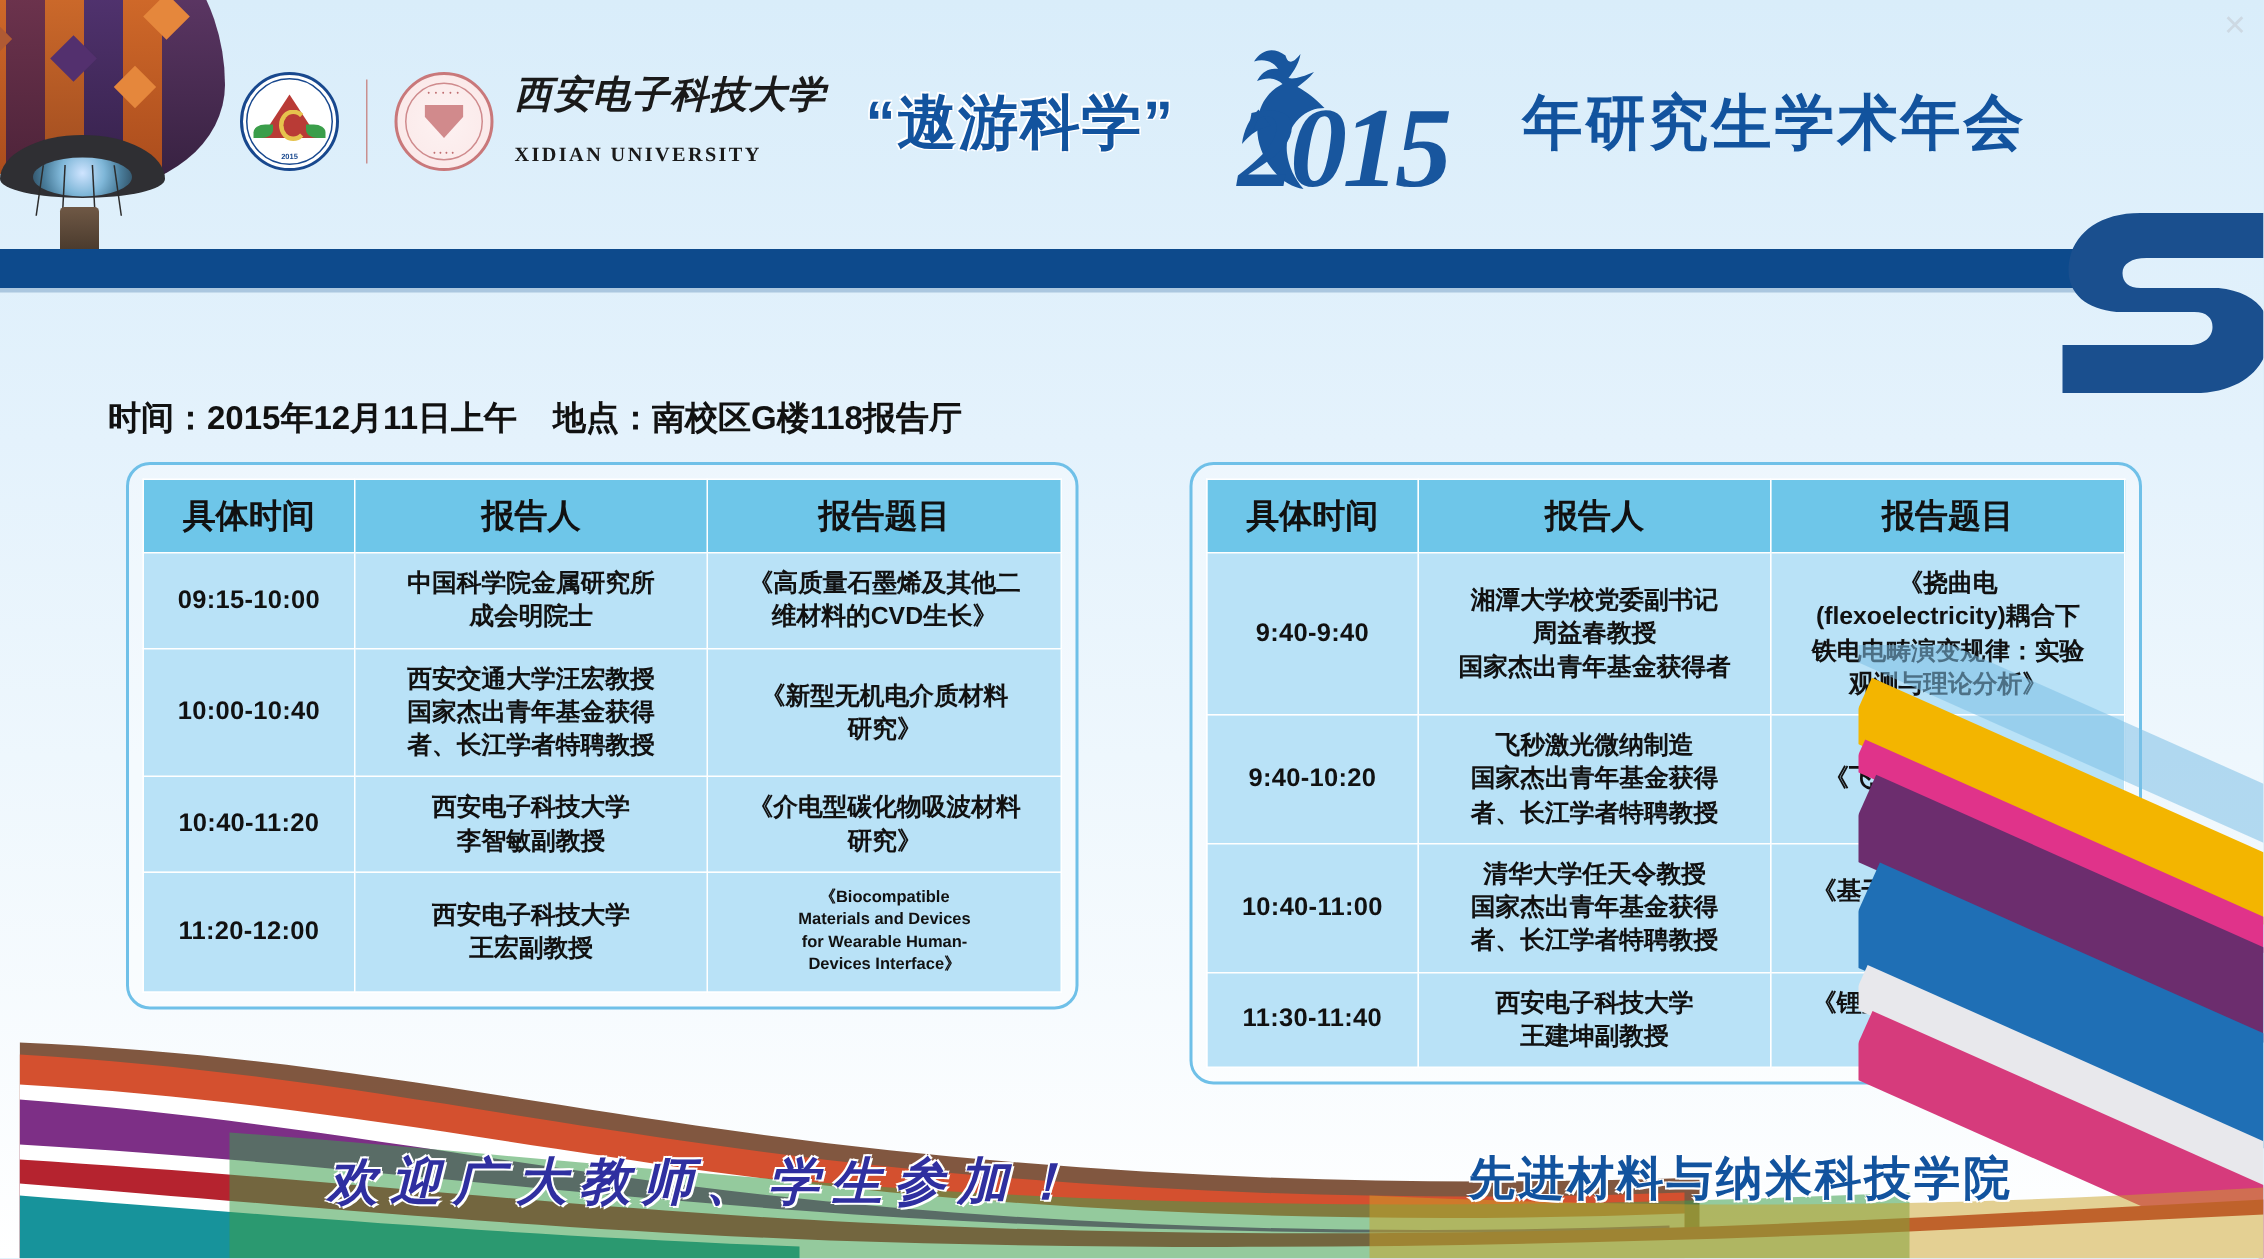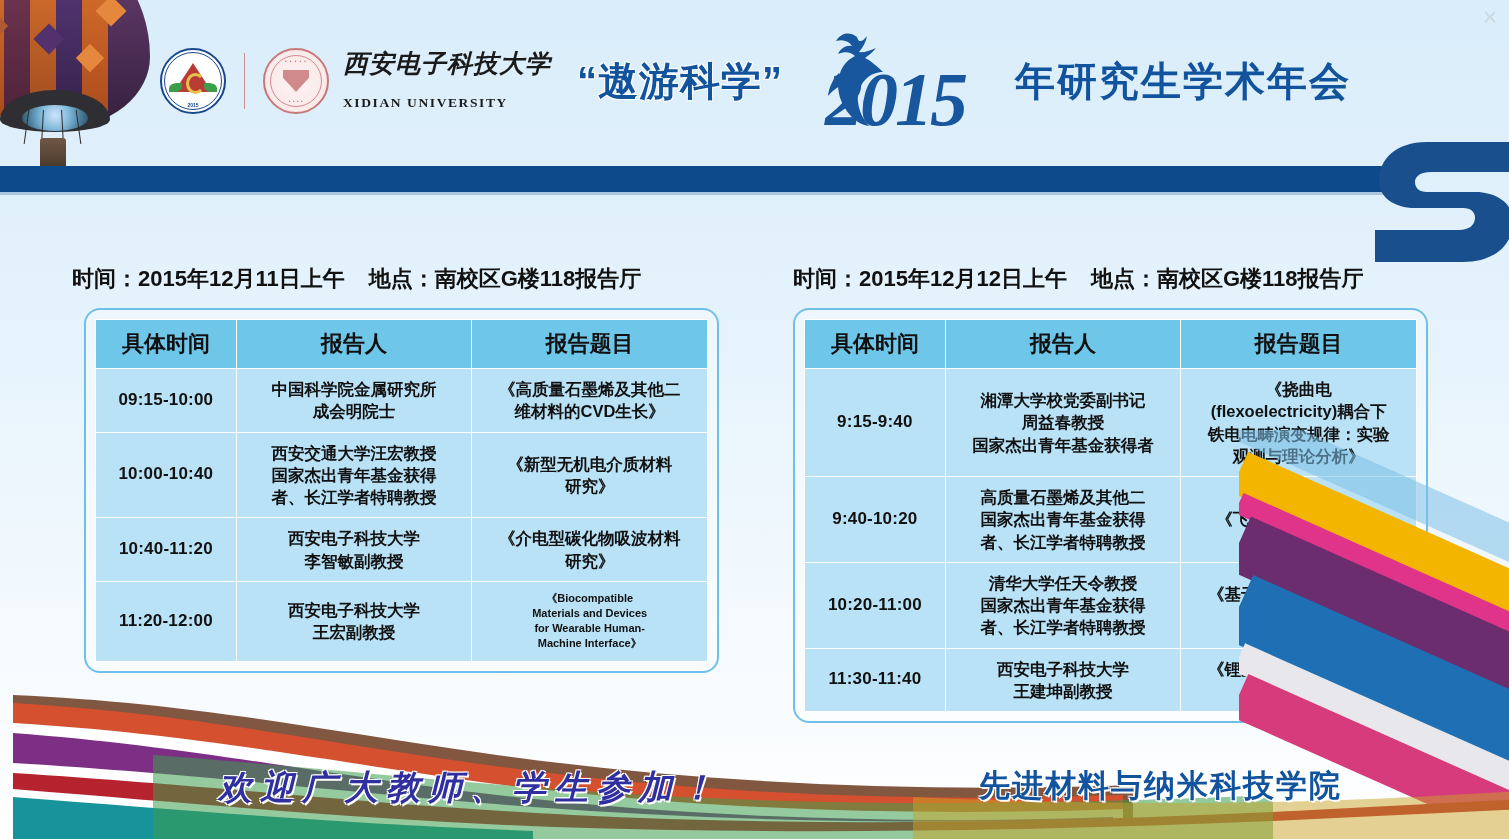--- a/index.html
+++ b/index.html
@@ -181,23 +181,20 @@
                C128 124 146 106 146 84 C146 66 132 56 112 54 L60 54
                C52 54 48 50 48 44 C48 38 54 34 64 34 L148 34 Z" fill="#1a4f8e"></path>
     </svg>
   </div>
 
 
   <div class="info left">
     <span>时间：</span><span>2015年12月11日上午</span><span class="gap"></span><span>地点：</span><span>南校区G楼118报告厅</span>
   </div>
 
-  <div class="info right">
-    <span>时间：</span><span>2015年12月12日上午</span><span class="gap"></span><span>地点：</span><span>南校区G楼118报告厅</span>
-  </div>
 
   <div class="card left">
     <table>
       <colgroup>
           <col class="c1">
           <col class="c2">
           <col class="c3">
         </colgroup>
       <thead>
         <tr>
@@ -244,21 +241,21 @@
           <tr>
             <td class="time">11:20-12:00</td>
             <td>
               <div>西安电子科技大学</div>
               <div>王宏副教授</div>
             </td>
             <td class="en-title">
               <div>《Biocompatible</div>
               <div>Materials and Devices</div>
               <div>for Wearable Human-</div>
-              <div>Machine Interface》</div>
+              <div>Devices Interface》</div>
             </td>
           </tr>
         </tbody>
     </table>
   </div>
 
   <div class="card right">
     <table>
       <colgroup>
           <col class="c1">
@@ -267,46 +264,46 @@
         </colgroup>
       <thead>
         <tr>
           <th>具体时间</th>
           <th>报告人</th>
           <th>报告题目</th>
         </tr>
       </thead>
       <tbody>
           <tr>
-            <td class="time">9:15-9:40</td>
+            <td class="time">9:40-9:40</td>
             <td>
               <div>湘潭大学校党委副书记</div>
               <div>周益春教授</div>
               <div>国家杰出青年基金获得者</div>
             </td>
             <td>
               <div>《挠曲电</div>
               <div>(flexoelectricity)耦合下</div>
               <div>铁电电畴演变规律：实验</div>
               <div>观测与理论分析》</div>
             </td>
           </tr>
           <tr>
             <td class="time">9:40-10:20</td>
             <td>
-              <div>高质量石墨烯及其他二</div>
+              <div>飞秒激光微纳制造</div>
               <div>国家杰出青年基金获得</div>
               <div>者、长江学者特聘教授</div>
             </td>
             <td>
               <div>《飞秒激光微纳制造》</div>
             </td>
           </tr>
           <tr>
-            <td class="time">10:20-11:00</td>
+            <td class="time">10:40-11:00</td>
             <td>
               <div>清华大学任天令教授</div>
               <div>国家杰出青年基金获得</div>
               <div>者、长江学者特聘教授</div>
             </td>
             <td>
               <div>《基于石墨烯材料的新型</div>
               <div>器件》</div>
             </td>
           </tr>

